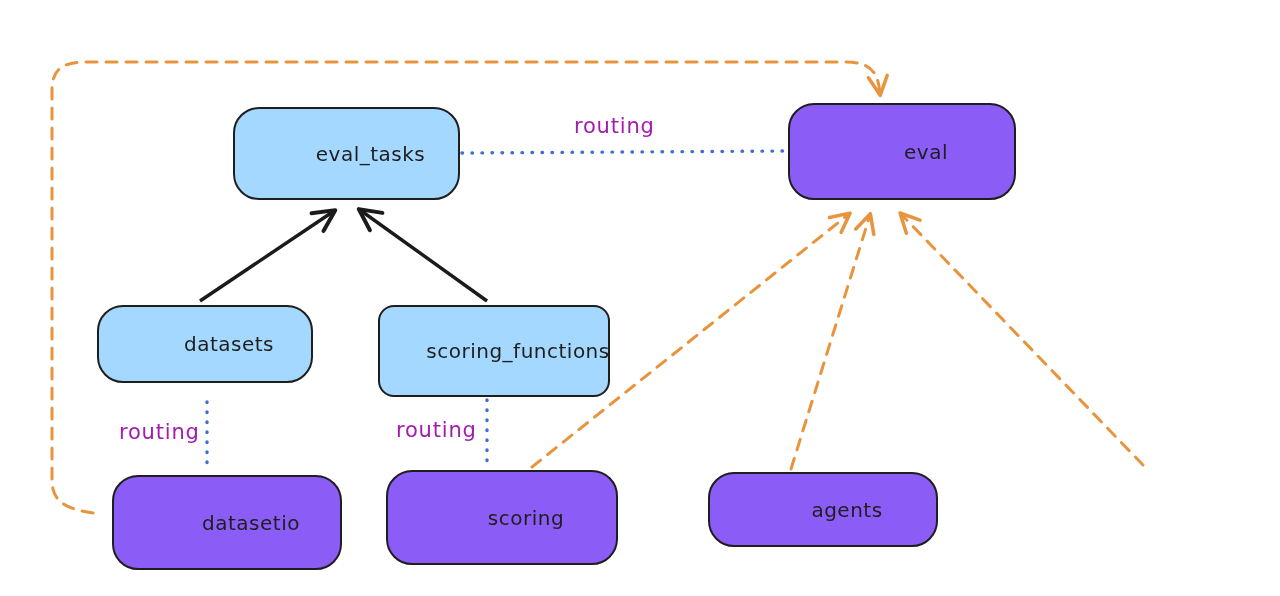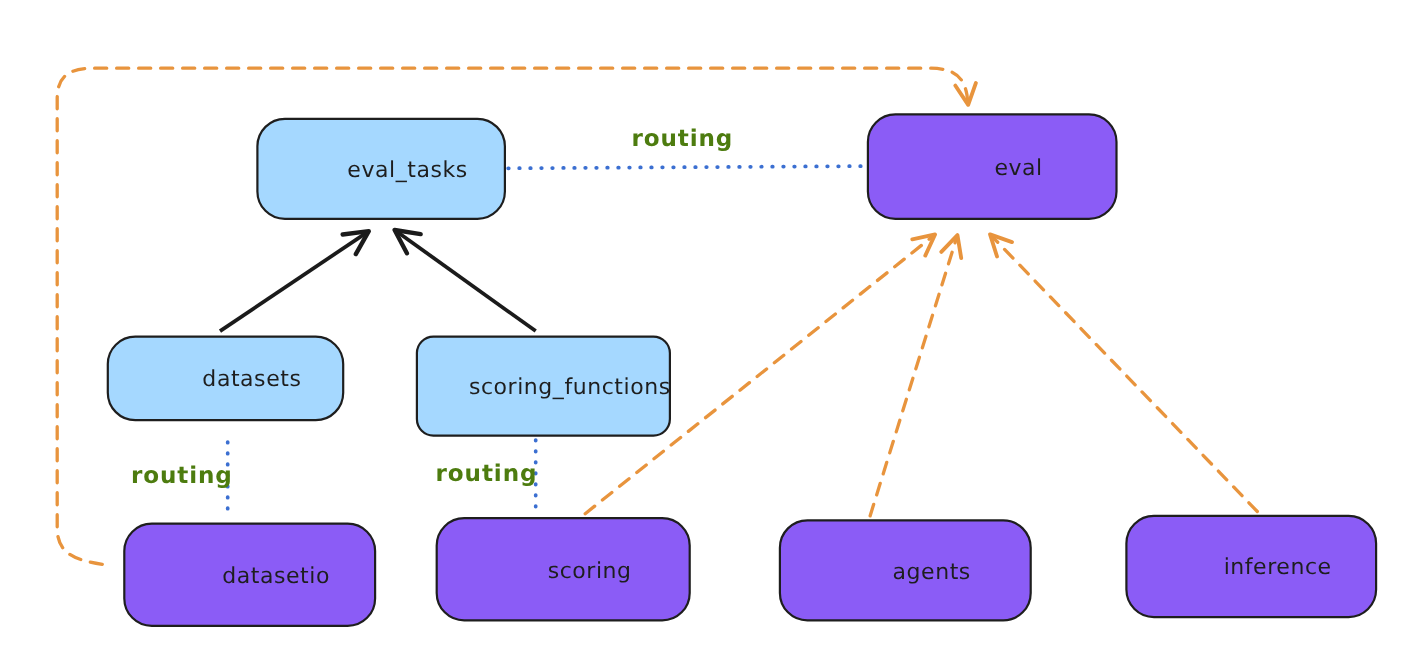--- a/index.html
+++ b/index.html
@@ -10,31 +10,31 @@
   .canvas{position:absolute;inset:0;}
   svg.edges{position:absolute;left:0;top:0;pointer-events:none;}
   .node{
     position:absolute;display:flex;align-items:center;justify-content:center;
     border:2.5px solid #1e1e1e;border-radius:26px;box-sizing:border-box;
     font-size:20px;color:#1e1e1e;letter-spacing:0.5px;padding-left:48px;
   }
   .node.blue{background:#a5d8ff;}
   .node.green{background:#8b5cf6;}
   .edge-label{
-    position:absolute;color:#4d7c0f;font-size:21px;font-weight:700;
+    position:absolute;color:#a21caf;font-size:21px;font-weight:400;
     letter-spacing:0.8px;white-space:nowrap;text-align:center;
   }
   
   #n-eval-tasks{left:233px;top:107px;width:227px;height:93px;}
   #n-eval{left:788px;top:103px;width:228px;height:97px;}
   #n-datasets{left:97px;top:305px;width:216px;height:78px;}
   #n-scoring-functions{left:378px;top:305px;width:232px;height:92px;border-radius:16px;}
   #n-datasetio{left:112px;top:475px;width:230px;height:95px;}
-  #n-scoring{left:396px;top:470px;width:232px;height:95px;}
-  #n-agents{left:708px;top:472px;width:230px;height:93px;}
+  #n-scoring{left:386px;top:470px;width:232px;height:95px;}
+  #n-agents{left:708px;top:472px;width:230px;height:75px;}
   #n-inference{left:1023px;top:468px;width:229px;height:94px;}
   
   #l-routing-top{left:574px;top:114px;}
   #l-routing-left{left:119px;top:420px;}
   #l-routing-mid{left:396px;top:418px;}
 </style>
 </head>
 <body>
 
 <div class="canvas">
@@ -76,21 +76,18 @@
   </div>
   <div class="node green" id="n-datasetio">
     <span>datasetio</span>
   </div>
   <div class="node green" id="n-scoring">
     <span>scoring</span>
   </div>
   <div class="node green" id="n-agents">
     <span>agents</span>
   </div>
-  <div class="node green" id="n-inference">
-    <span>inference</span>
-  </div>
 
   <div class="edge-label" id="l-routing-top">routing</div>
   <div class="edge-label" id="l-routing-left">routing</div>
   <div class="edge-label" id="l-routing-mid">routing</div>
 
 </div>
 
 </body></html>

